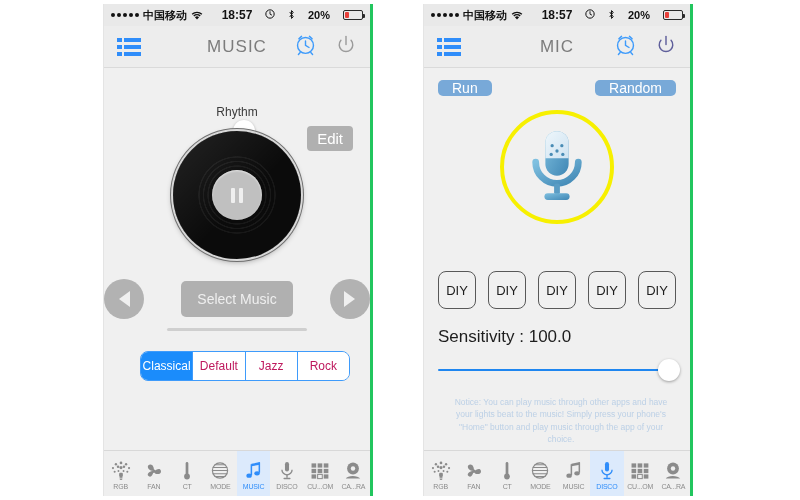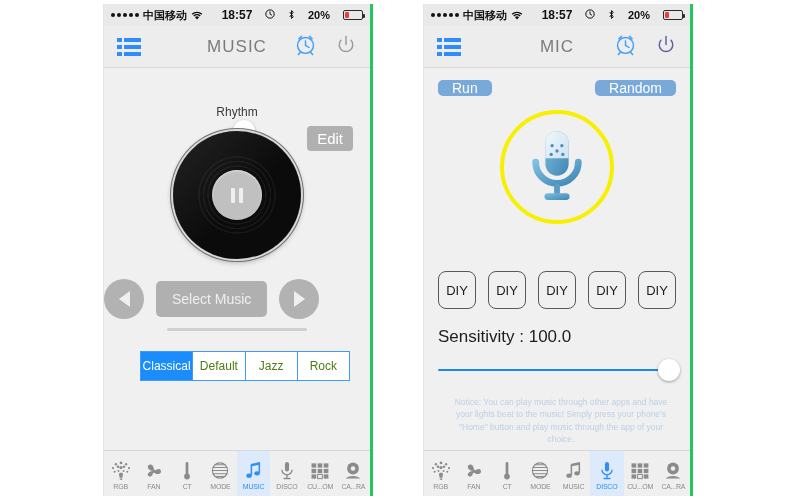--- a/index.html
+++ b/index.html
@@ -99,43 +99,43 @@
   }
   .vinyl-center {
     width: 50px; height: 50px; border-radius: 50%;
     background: #c0c0c0; display:flex; align-items:center; justify-content:center;
     position: relative; z-index: 2; box-shadow: inset 0 1px 2px rgba(255,255,255,.6);
   }
   .pause-ic { display:flex; gap:4px; }
   .pause-ic i { display:block; width:4px; height:15px; background:#efefef; border-radius:1px;}
 
   .transport {
-    display: flex; align-items: center; justify-content: flex-start; gap: 12px;
+    display: flex; align-items: center; justify-content: space-between; gap: 12px;
     margin-top: 20px;
   }
   .round-btn {
     width: 40px; height: 40px; border-radius: 50%; background: #b2b2b2;
     display: flex; align-items: center; justify-content: center; border: none;
   }
   .tri { width:0; height:0; border-top: 8px solid transparent; border-bottom: 8px solid transparent;}
   .tri-l { border-right: 11px solid #efefef; }
   .tri-r { border-left: 11px solid #efefef; }
   .select-music {
     background: #b0b0b0; color: #efefef; border: none; border-radius: 5px;
     font-size: 14px; padding: 10px 16px; min-width: 96px;
   }
   .underline-bar { width: 140px; height: 3px; background: #cfcfcf; border-radius:2px; margin: 9px auto 0; }
 
   .genre-row {
     display: flex; margin: 20px 20px 0 36px;
-    border-radius: 0; overflow: hidden; border: 1px solid #3e9bfb;
+    border-radius: 8px; overflow: hidden; border: 1px solid #3e9bfb;
   }
   .genre {
     flex: 1; text-align: center; font-size: 12px; padding: 7px 0;
-    color: #4d7c0f; background: #fff; border-right: 1px solid #3e9bfb;
+    color: #be185d; background: #fff; border-right: 1px solid #3e9bfb;
   }
   .genre:last-child { border-right: none; }
   .genre.active { background: #1b8cfb; color: #fff; }
 
   
   .topbtn-row { display:flex; justify-content: space-between; padding: 12px 14px 0 14px; }
   .blue-btn {
     background: #78a9d8; color: #fff; font-size: 14px;
     padding: 0 14px; border-radius: 5px; border: none;
   }

